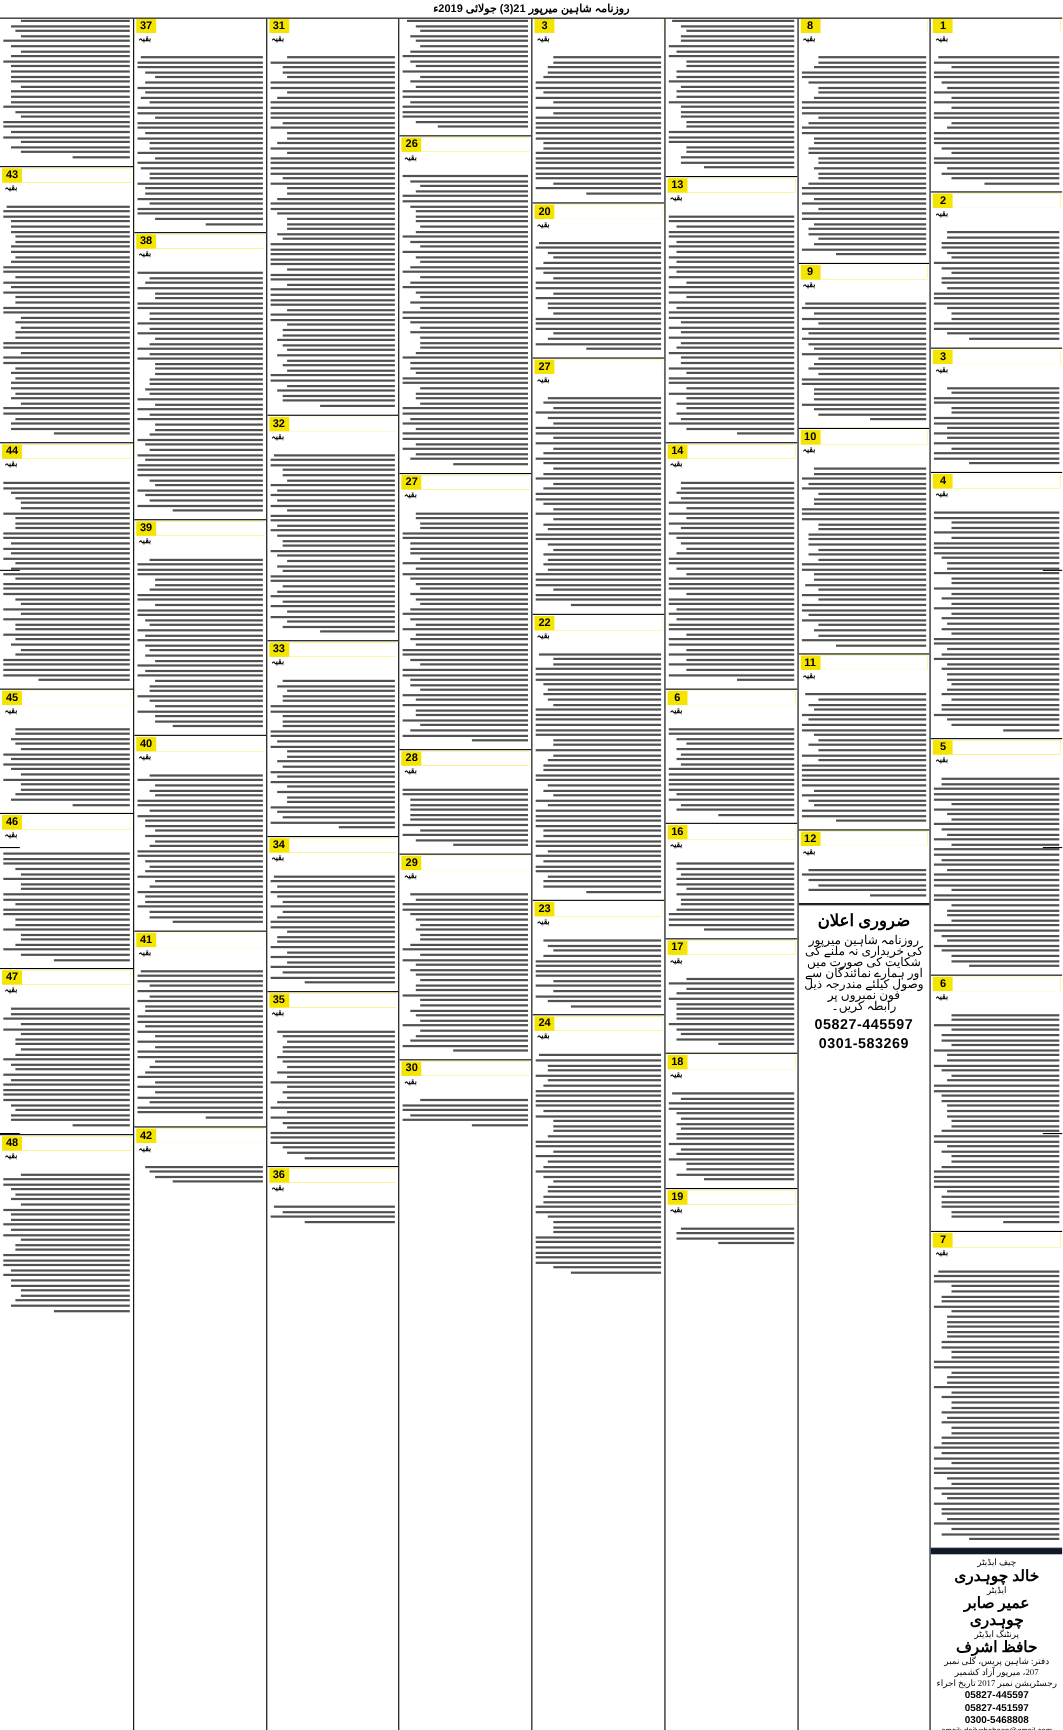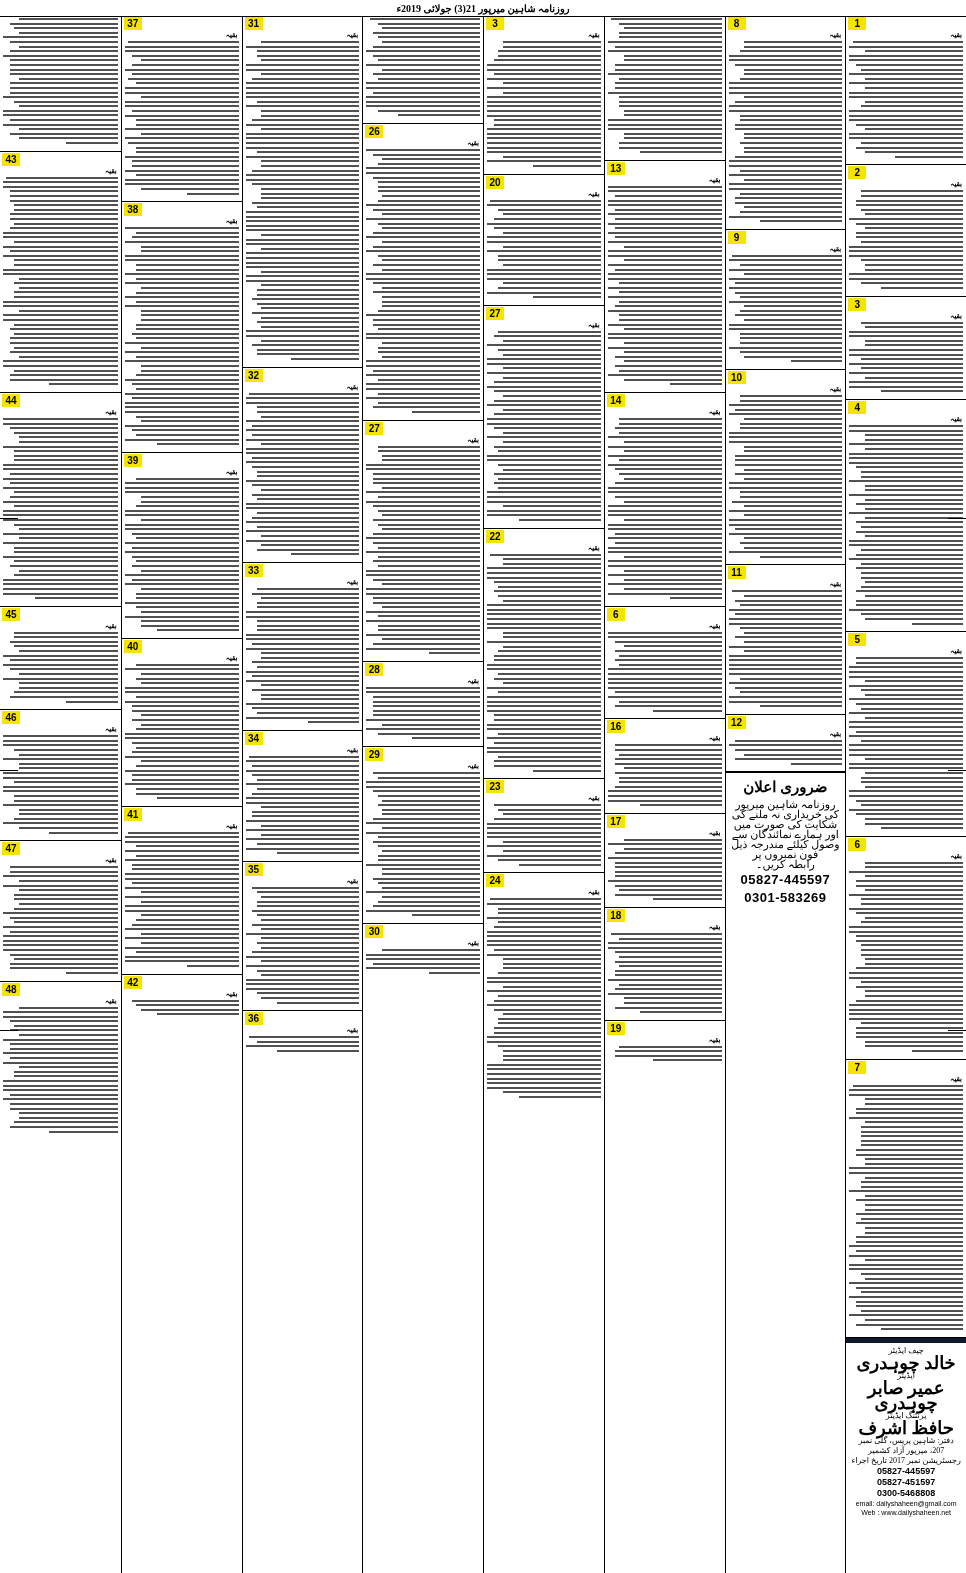--- a/index.html
+++ b/index.html
@@ -26,21 +26,21 @@
     width: 966px;
     height: 16px;
     display: flex;
     align-items: center;
     justify-content: center;
     border-bottom: 1px solid #000;
     background: #fff;
     z-index: 40;
   }
   .masthead-text {
-    font-family: Liberation Serif, serif;
+    font-family: Liberation Sans, sans-serif;
     font-size: 10px;
     font-weight: bold;
     color: #000;
     direction: rtl;
     letter-spacing: 0.2px;
   }
   
   .columns {
     position: absolute;
     top: 16px;
@@ -107,27 +107,27 @@
   .headbar .numtab {
     position: absolute;
     left: 0;
     top: 0;
     float: none;
     height: 14px;
     line-height: 13px;
   }
   .headline {
     direction: rtl;
-    text-align: right;
+    text-align: left;
     font-family: "Liberation Serif", serif;
     font-size: 7px;
     font-weight: bold;
     line-height: 8px;
     color: #000;
-    padding: 0 2px 1px 2px;
+    padding: 0 2px 11px 2px;
   }
   
   .body-lines {
     direction: rtl;
     padding: 1px 1px 2px 1px;
   }
   .ln {
     height: 2px;
     background: #2b2b2b;
     margin: 0 0 2.6px 0;
@@ -172,21 +172,21 @@
   }
   .staff-box {
     border-top: 5px solid #0f172a;
     padding: 3px 4px;
     direction: rtl;
     text-align: center;
   }
   .staff-name {
     font-family: "Liberation Serif", serif;
     font-weight: bold;
-    font-size: 18px;
+    font-size: 14px;
     color: #000;
     line-height: 15px;
   }
   .staff-role {
     font-family: "Liberation Serif", serif;
     font-size: 8px;
     color: #000;
     line-height: 10px;
   }
   .staff-small {

